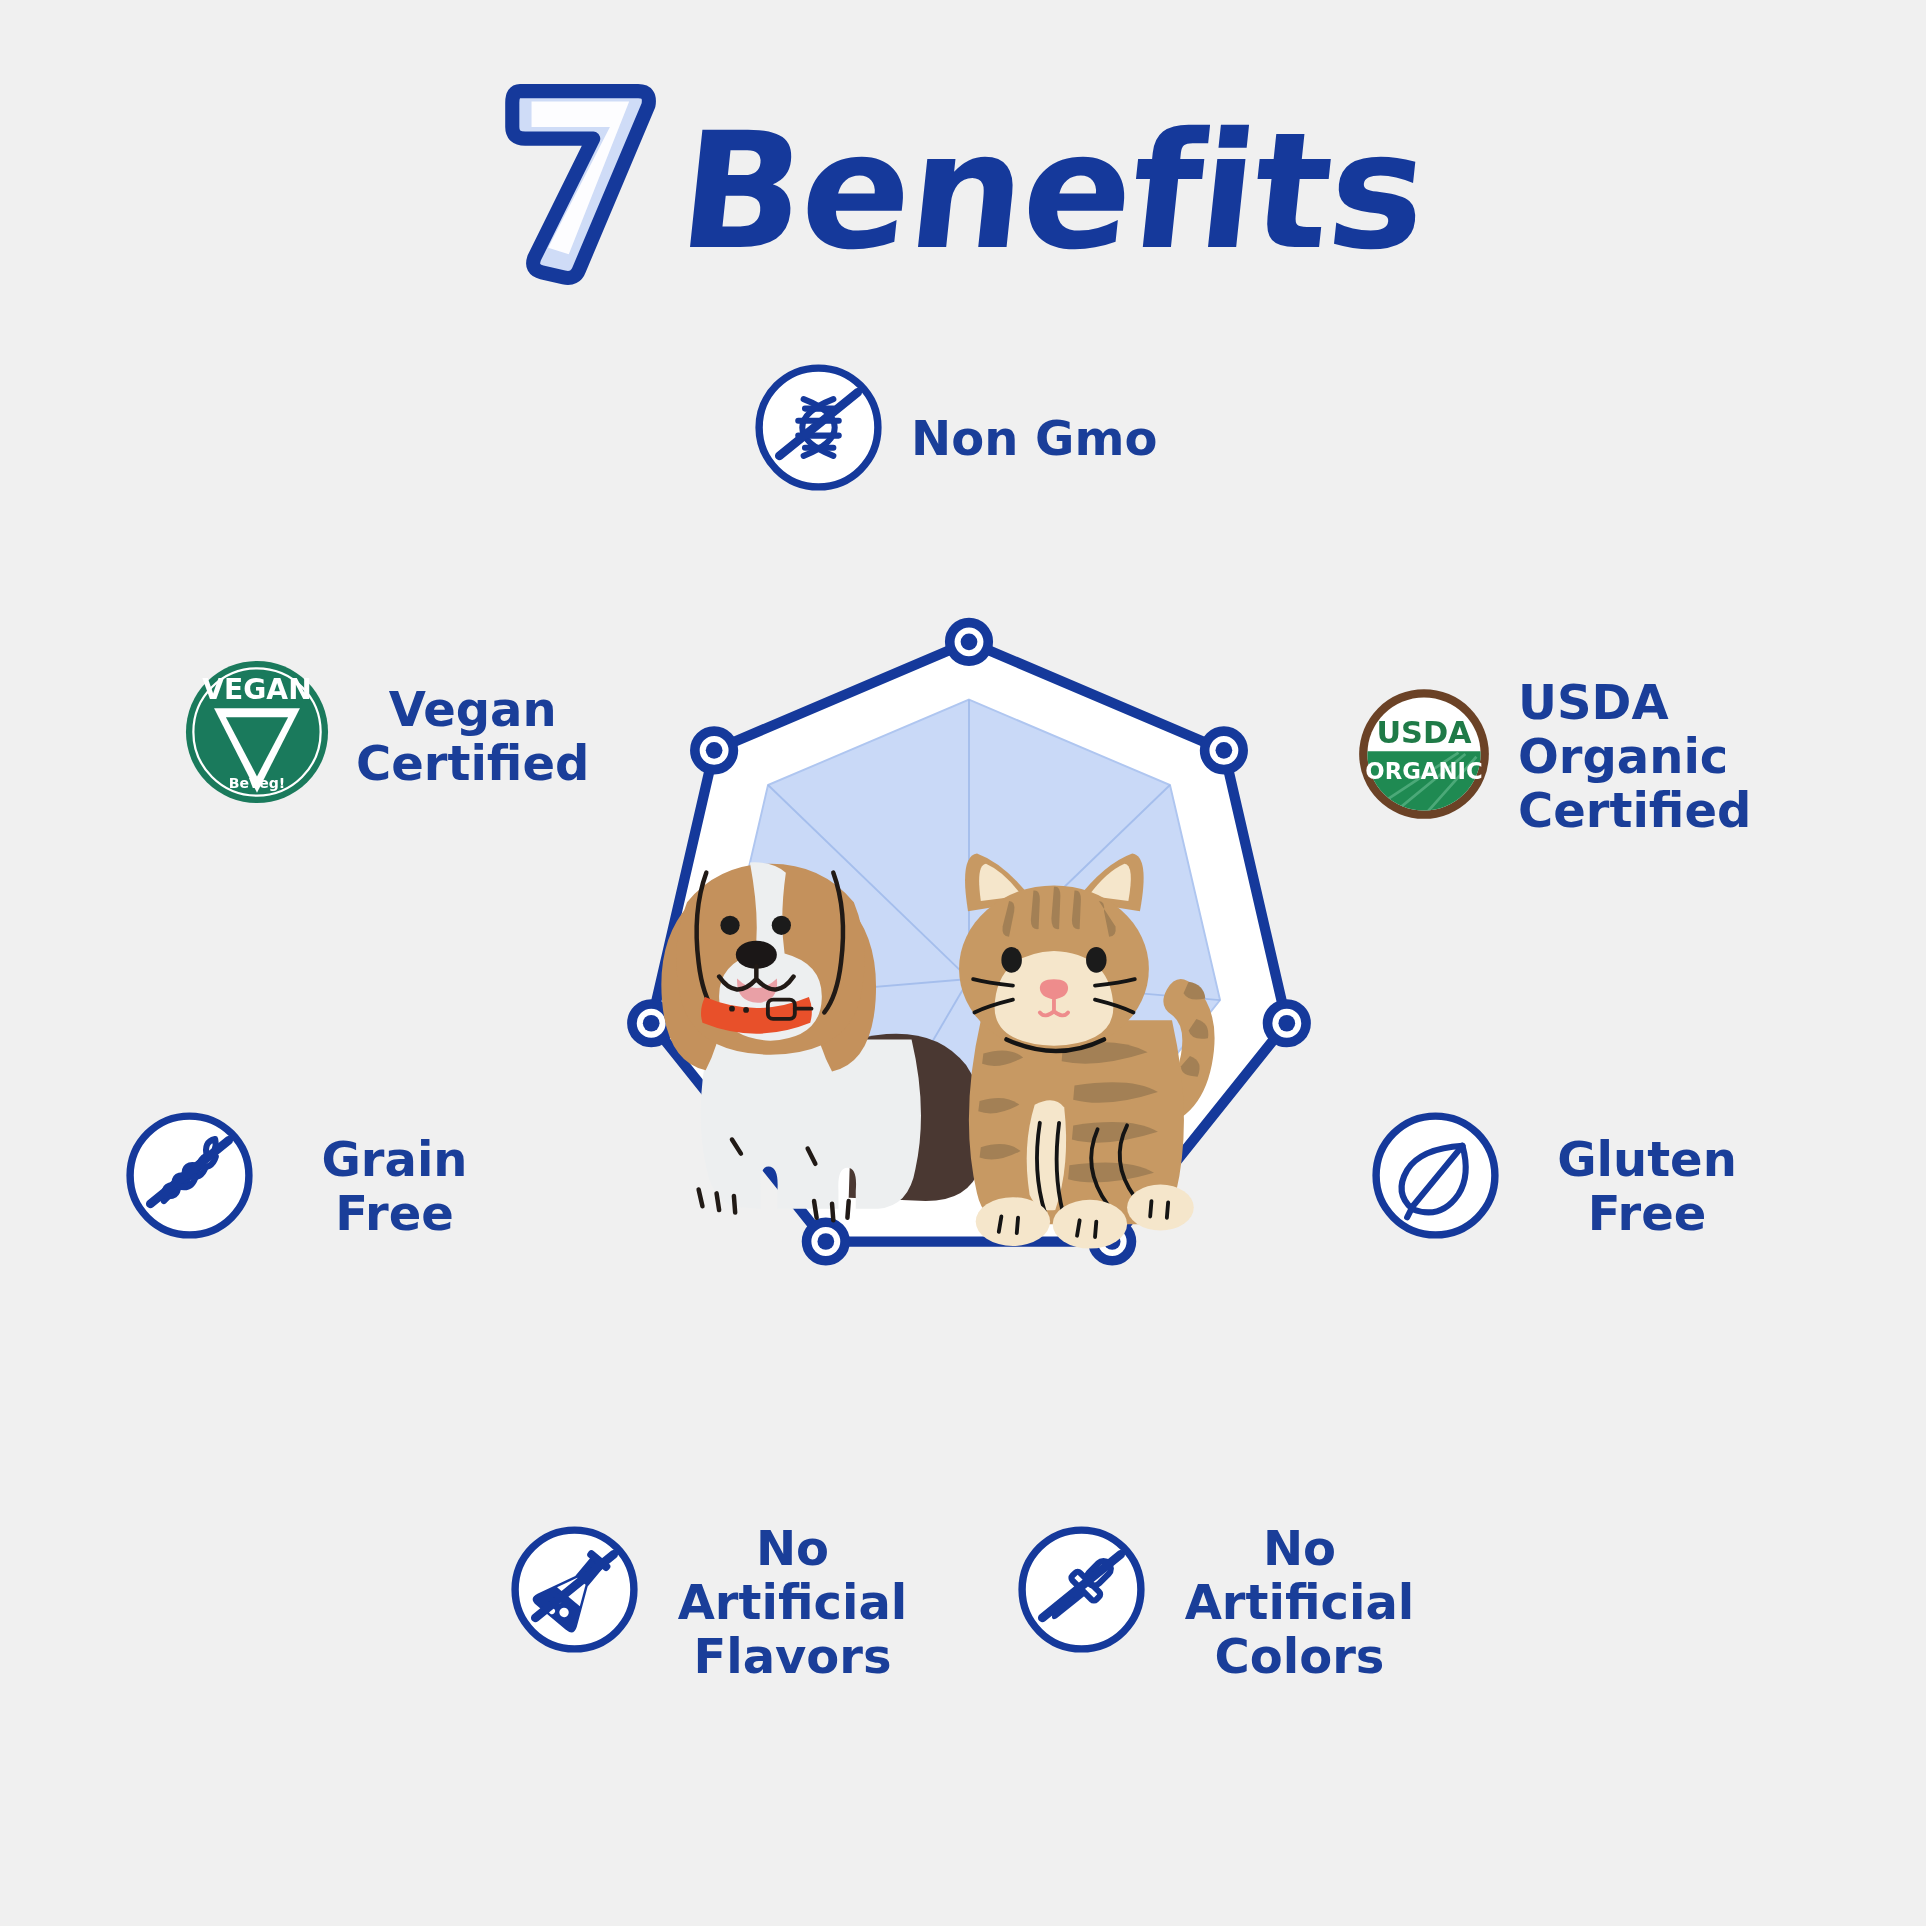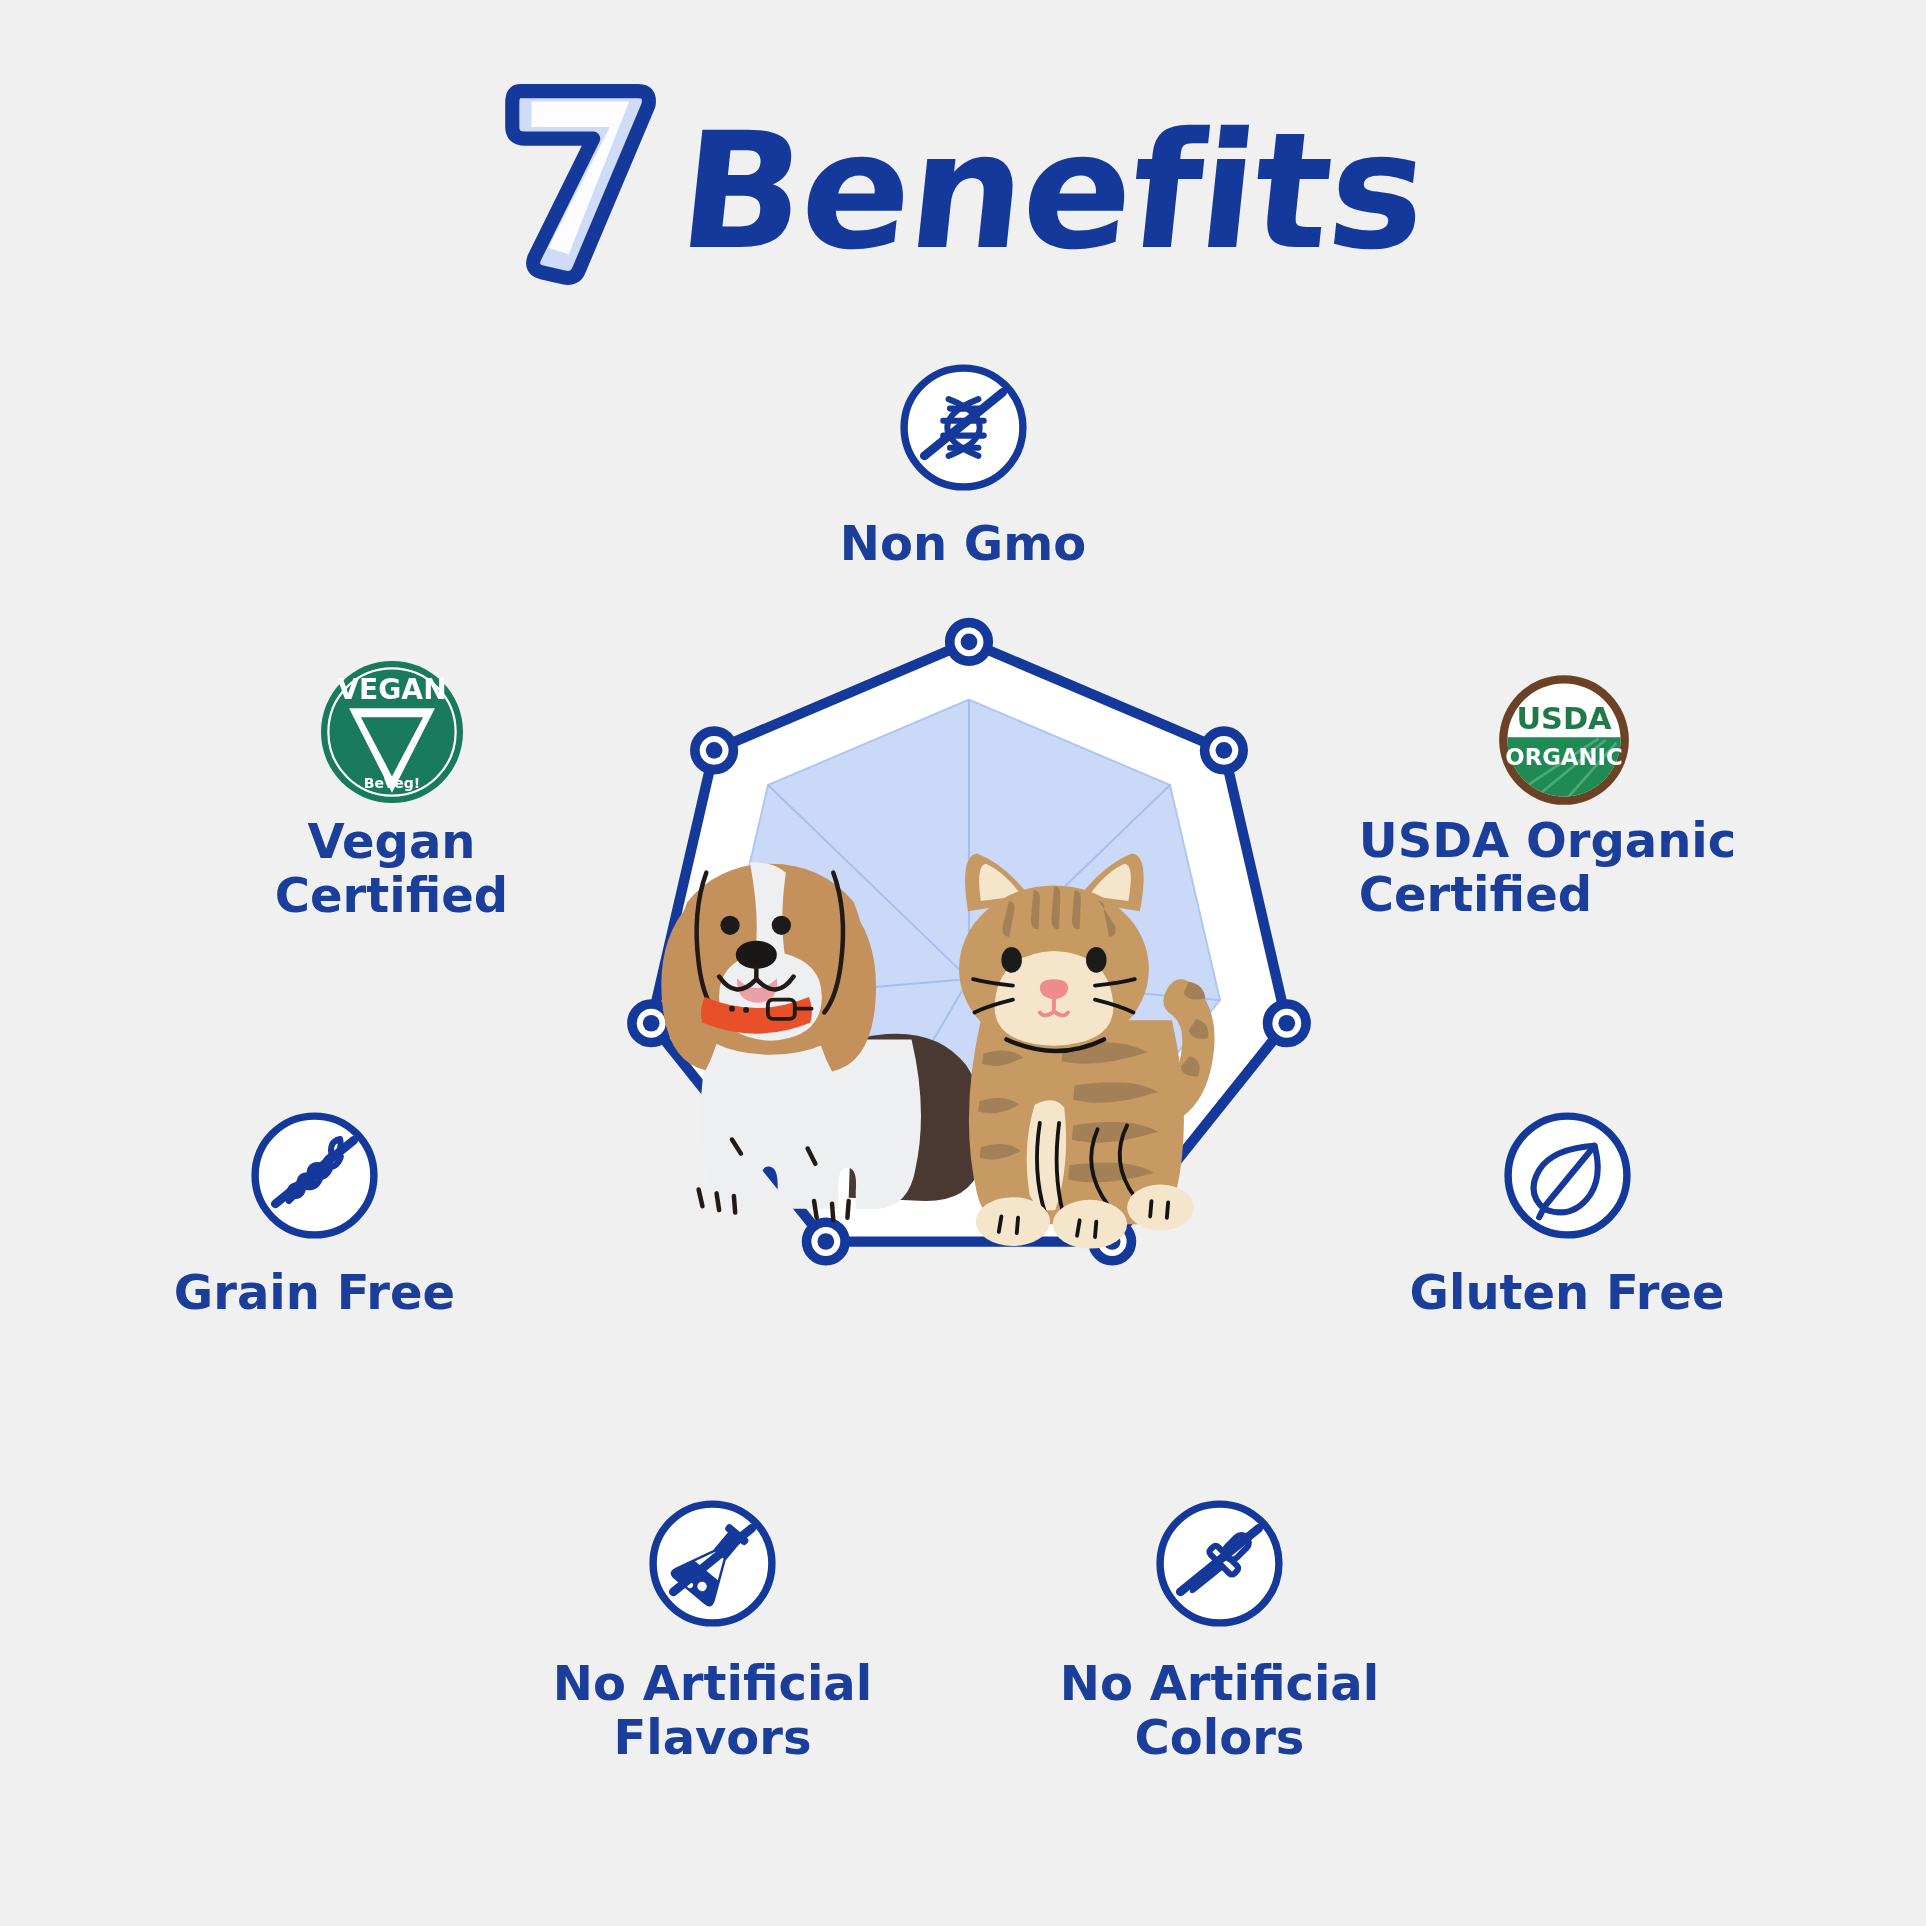--- a/index.html
+++ b/index.html
@@ -42,39 +42,39 @@
   .animals{
     position:absolute;
     left:642px; top:847px;
     width:661px; height:449px;
   }
   .animals svg{display:block;width:100%;height:100%;}
 
   
   .benefit{
     position:absolute;
-    display:flex; flex-direction:column; align-items:center;
+    display:flex; flex-direction:row; align-items:center;gap:25px;
   }
   .benefit .badge-slot{
     display:flex;align-items:center;justify-content:center;
   }
   .benefit .label{
     font-family:"DejaVu Sans", sans-serif;
     font-weight:bold;
     color:#1A3E99;
     font-size:48px;
     line-height:1.12;
     text-align:center;
     white-space:pre-line;
     margin-top:16.7px;
   }
 
   
   #b-nongmo   {left:751px; top:360px;  width:424px;}
-  #b-vegan    {left:167px;  top:658px; width:449px;}
+  #b-vegan    {left:183px;  top:658px; width:449px;}
   #b-usda     {left:1323px; top:671px; width:449px; align-items:center;}
   #b-usda .badge-slot{margin-left:32px;}
   #b-usda .label{text-align:left; margin-left:0;}
   #b-grain    {left:122px;  top:1108px; width:385px;}
   #b-gluten   {left:1368px; top:1108px; width:398px;}
   #b-flavors  {left:507px;  top:1496px; width:411px;}
   #b-colors   {left:1014px; top:1496px; width:411px;}
 
   .icon-circle{width:135px;height:135px;}
   #b-vegan .badge-slot svg{width:148px;height:148px;}

